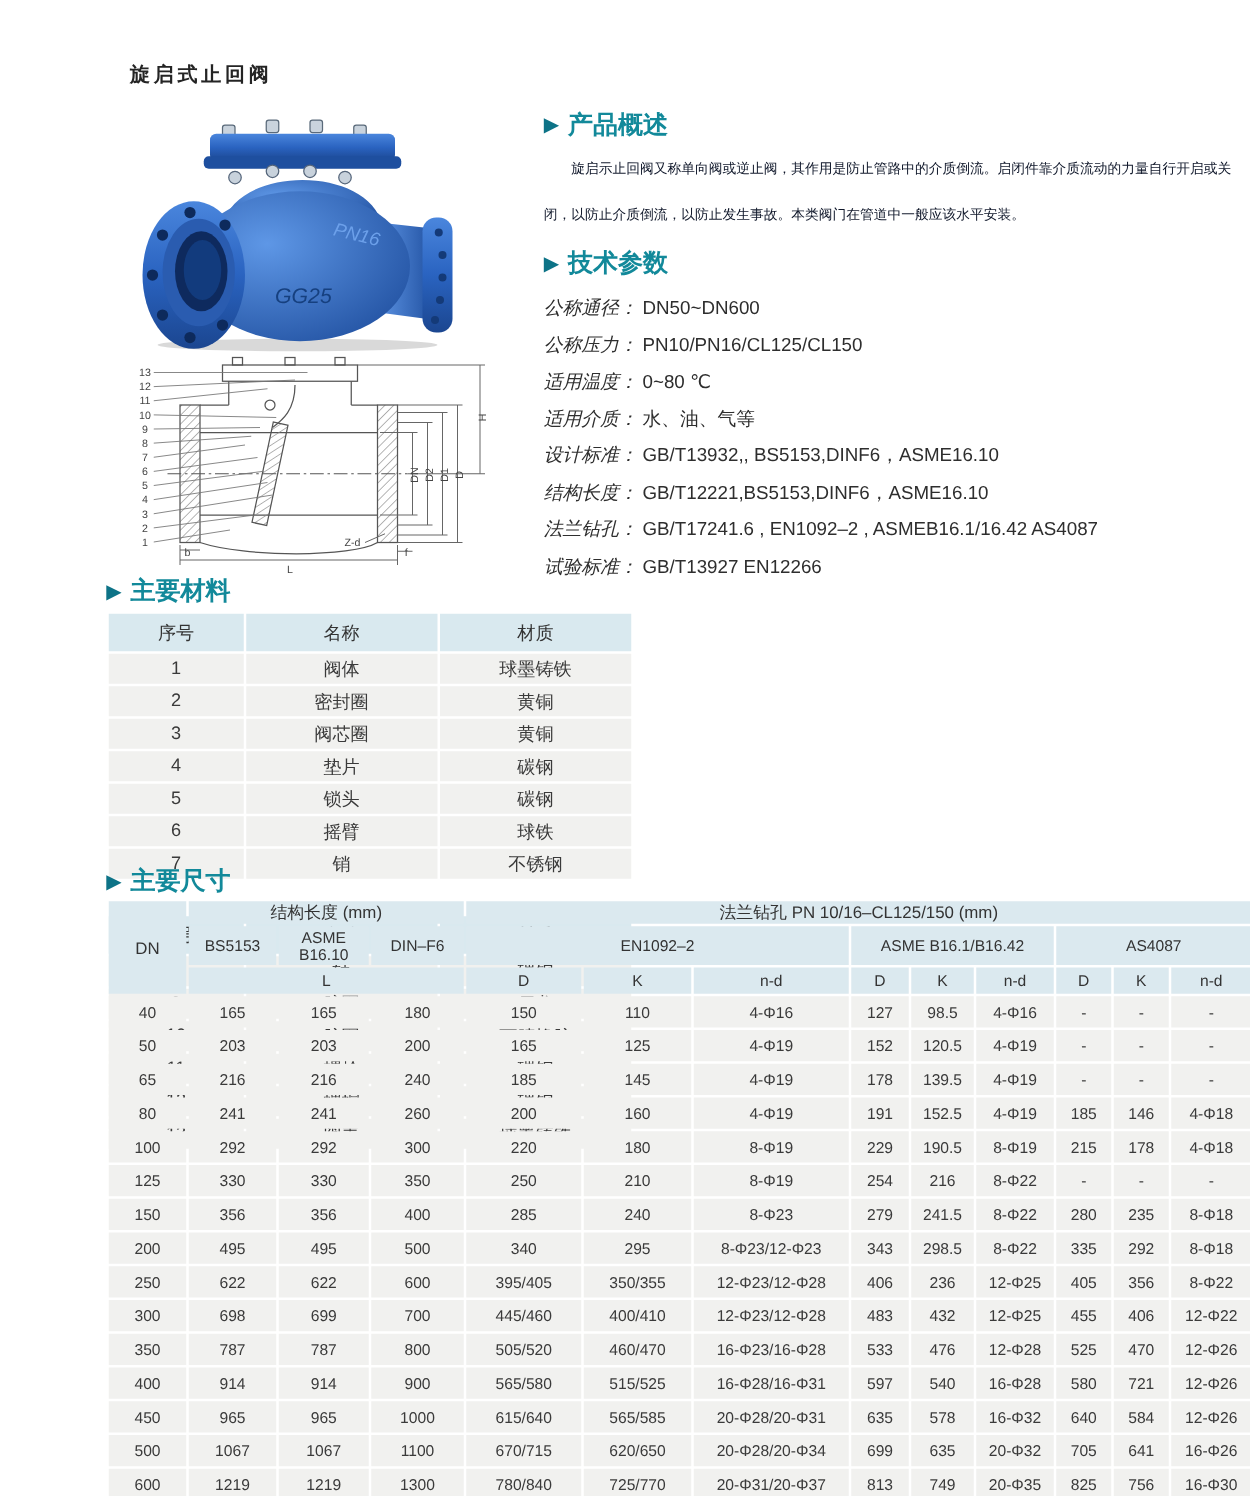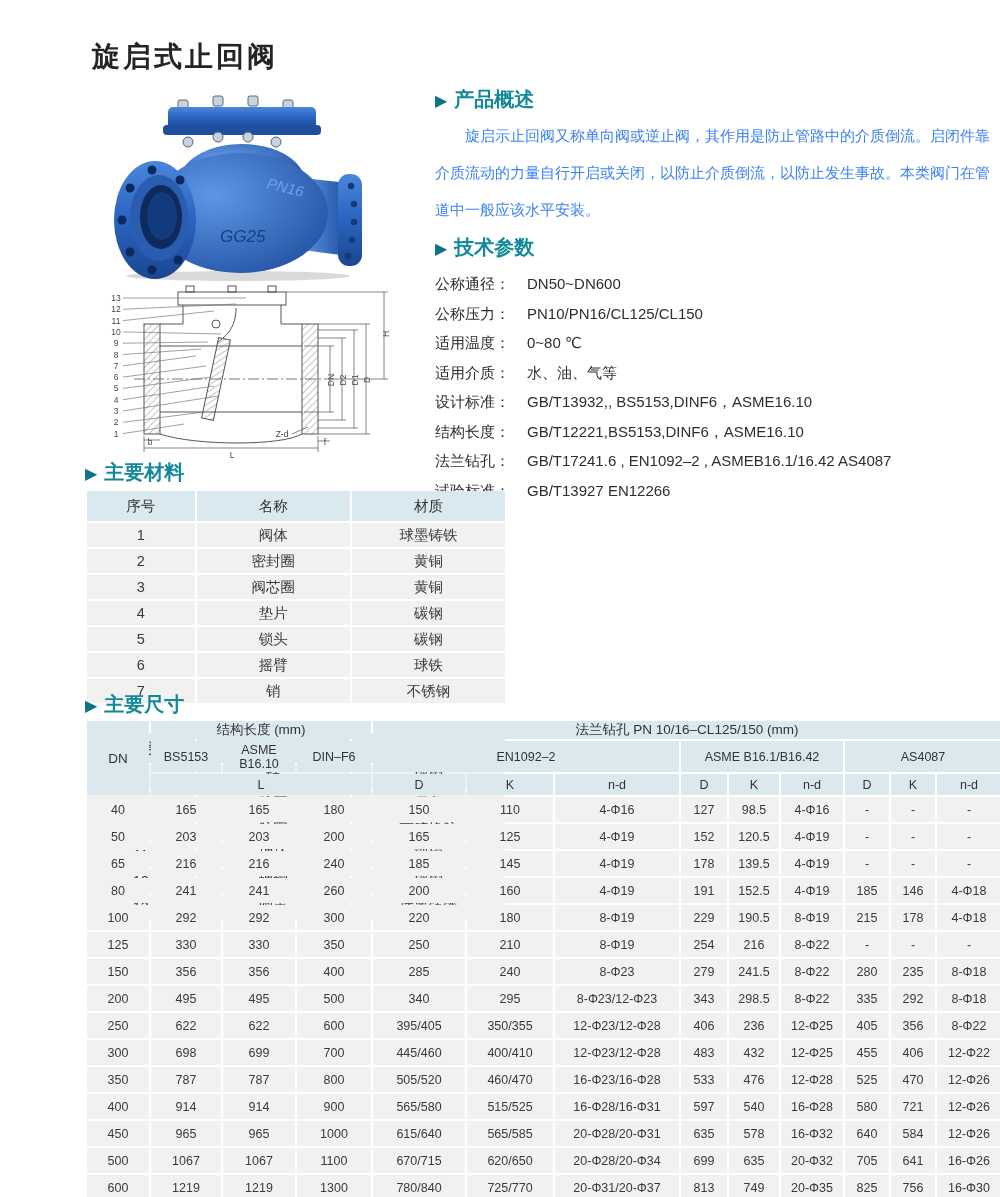--- a/index.html
+++ b/index.html
@@ -1,27 +1,27 @@
 <!DOCTYPE html>
 <html><head>
 <meta charset="utf-8">
 <style>
   html,body{margin:0;padding:0;background:#fff;}
   .page{position:relative;width:1000px;height:1197px;background:#fff;overflow:hidden;
         font-family:"Liberation Sans","DejaVu Sans",sans-serif;color:#333;}
-  .page-title{position:absolute;left:88px;top:34px;margin:4px;font-size:28px;font-weight:bold;
+  .page-title{position:absolute;left:88px;top:34px;margin:16px;font-size:16px;font-weight:bold;
         color:#242424;letter-spacing:3px;}
   .sec-head{display:flex;align-items:center;gap:7px;font-size:20px;font-weight:600;color:#12899a;}
   .sec-head .arrow{color:#0d7387;font-size:16px;line-height:1;transform:translateY(1px);}
   .photo-box{position:absolute;left:108px;top:80px;width:262px;height:202px;}
   .right-col{position:absolute;left:435px;top:86px;width:556px;}
-  .overview-p{margin:4px 0 0;font-size:15px;line-height:37px;text-indent:2em;color:#3b82f6;}
+  .overview-p{margin:4px 0 0;font-size:11px;line-height:37px;text-indent:2em;color:#0f172a;}
   .tech-head{margin-top:6px;}
   .params{list-style:none;margin:8px 0 0;padding:0;font-size:15px;line-height:29.5px;color:#2e2e2e;}
-  .params .p-label{margin-right:17px;}
+  .params .p-label{margin-right:4px;font-style:italic;}
   .drawing-box{position:absolute;left:86px;top:284px;width:376px;height:178px;}
   .mat-head{position:absolute;left:85px;top:459px;}
   .mat-tables{position:absolute;left:85px;top:489px;display:flex;gap:26px;flex-direction:column;}
   table.grid{border-collapse:separate;border-spacing:2px;table-layout:fixed;}
   table.mat{width:422px;font-size:14.5px;}
   table.mat th{background:#d9e9ef;height:28px;font-weight:normal;color:#333;}
   table.mat td{background:#f1f1ef;height:22px;text-align:center;color:#3a3a3a;}
   .dims-head{position:absolute;left:85px;top:691px;}
   .dims-wrap{position:absolute;left:85px;top:719px;}
   table.dims{width:892px;font-size:12.5px;}

